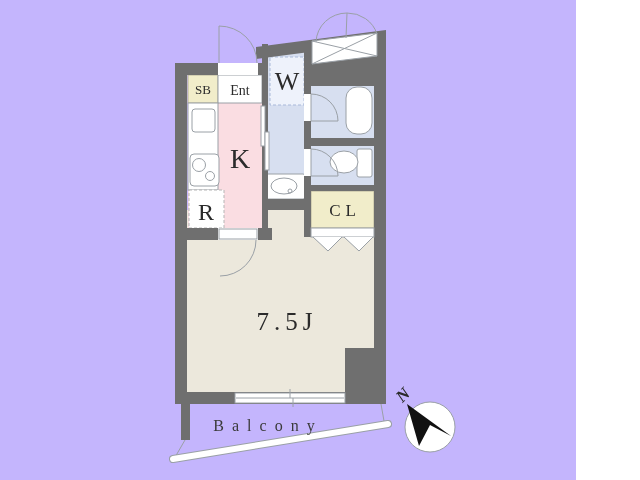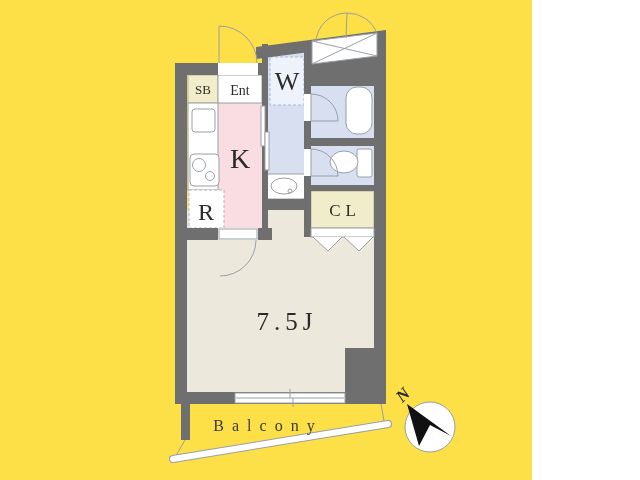--- a/index.html
+++ b/index.html
@@ -1,20 +1,20 @@
 <!DOCTYPE html>
 <html style="--wall: #6f6f6f; --floor: #ece8dc; --kitchen: #fadde2; --closet: #f1edca; --wet: #d7dff0; --washerbox: #eef2fb; --line: #9aa0a6; --ink: #2b2b2b;"><head>
 <meta charset="utf-8">
 <style>
   :root{
     --wall:#6f6f6f; --floor:#ece8dc; --kitchen:#fadde2; --closet:#f1edca;
     --wet:#d7dff0; --washerbox:#eef2fb; --line:#9aa0a6; --ink:#2b2b2b;
   }
   html,body{margin:0;padding:0;background:#ffffff;}
-  .stage{position:relative;width:532px;height:480px;background:#fde047;overflow:hidden;}
+  .stage{position:relative;width:576px;height:480px;background:#c4b5fd;overflow:hidden;}
   svg{position:absolute;left:0;top:0;}
   .wall{fill:var(--wall);stroke:none;}
   .floor{fill:var(--floor);}
   .kitchen{fill:var(--kitchen);}
   .closet{fill:var(--closet);}
   .wet{fill:var(--wet);}
   .washerbox{fill:var(--washerbox);stroke:#a9b9d9;stroke-width:1;stroke-dasharray:3 2;}
   .outl{fill:#ffffff;stroke:var(--line);stroke-width:1;}
   .thin{fill:none;stroke:var(--line);stroke-width:1;}
   .dashed{fill:#ffffff;stroke:#b5b5b5;stroke-width:1;stroke-dasharray:3 2;}

